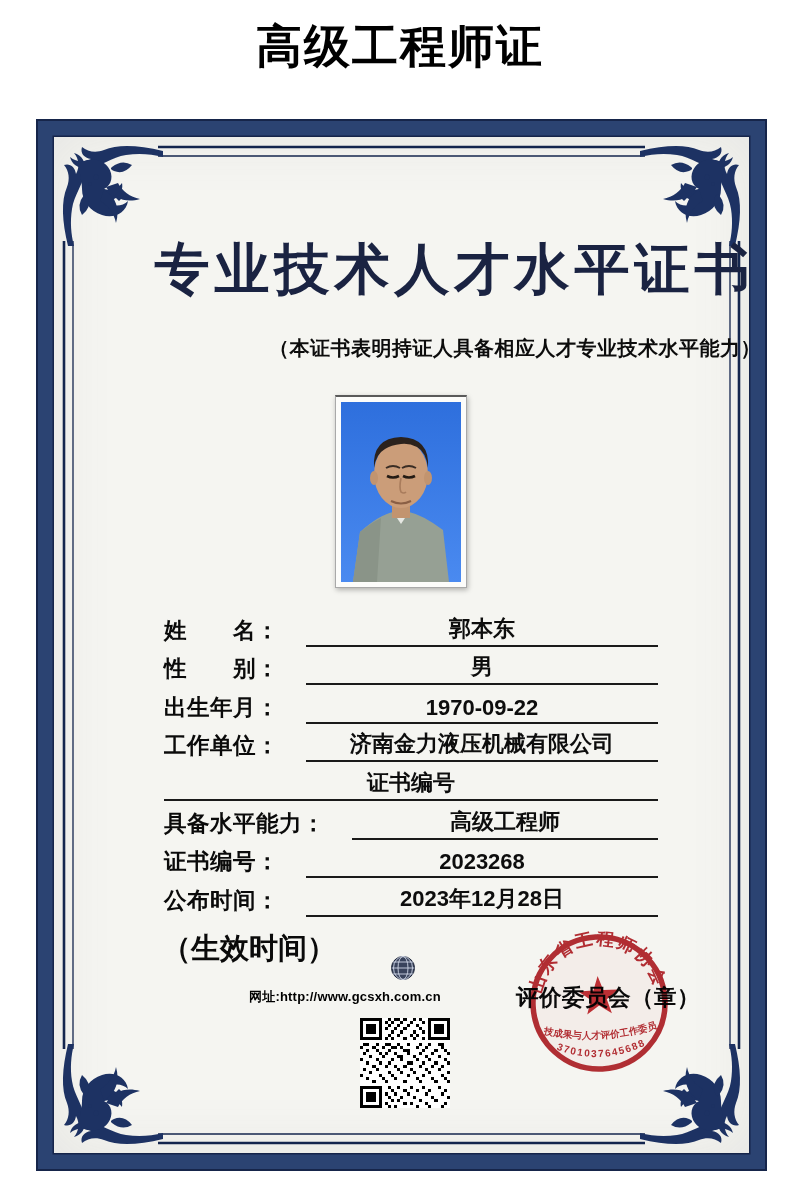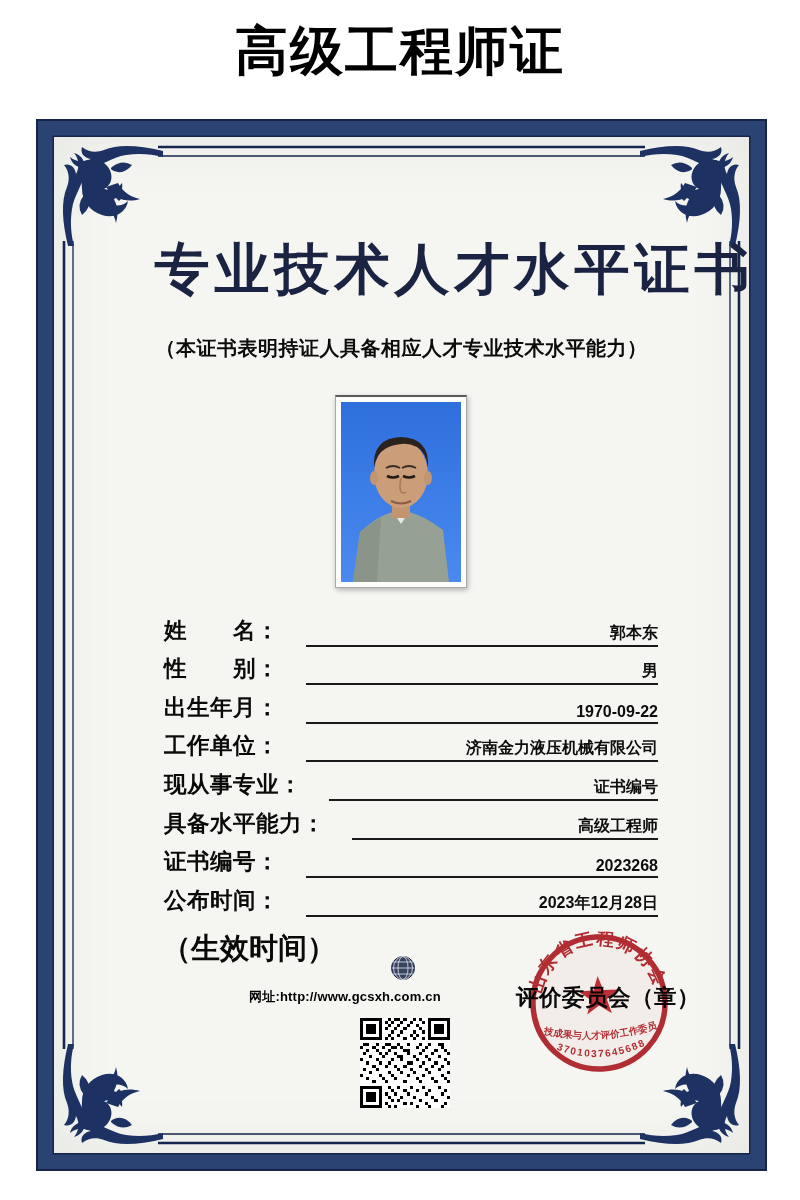--- a/index.html
+++ b/index.html
@@ -3,56 +3,56 @@
 <meta charset="utf-8">
 <style>
   html,body{margin:0;padding:0;}
   body{
     width:800px;height:1200px;position:relative;background:#ffffff;
     font-family:"Liberation Sans","DejaVu Sans",sans-serif;color:#111;
     overflow:hidden;
   }
   .page-title{
     position:absolute;top:16px;left:0;width:800px;text-align:center;
-    font-size:53px;font-weight:900;color:#000;letter-spacing:2px;margin:0;
+    font-size:46px;font-weight:900;color:#000;letter-spacing:2px;margin:0;
   }
   
   .cert{
     position:absolute;left:38px;top:121px;padding:16px;
     background:#2b4372;outline:2px solid #16254a;
   }
   .cert-inner{
     position:relative;width:695px;height:1016px;background:#f5f5f1;
     box-shadow:0 0 0 1.5px #16254a, inset 0 0 60px rgba(120,120,125,.12);
   }
   .ornament{position:absolute;left:0;top:0;}
   
   .main-title{
     position:absolute;top:96px;left:17px;width:695px;text-align:center;
     font-family:"Liberation Serif","DejaVu Serif",serif;
     font-size:55px;font-weight:900;color:#1a2342;letter-spacing:5px;white-space:nowrap;margin-left:36px;
   }
   .subtitle{
-    position:absolute;top:198px;left:0;width:695px;text-align:center;
-    font-size:20px;font-weight:700;color:#0c0c0c;letter-spacing:.5px;
+    position:absolute;top:198px;left:0;width:695px;text-align:right;
+    font-size:20px;font-weight:700;color:#0c0c0c;letter-spacing:.5px;padding-left:12px;
   }
   .photo-frame{
     position:absolute;left:281px;top:258px;width:120px;height:180px;
     background:#fcfcfa;padding:5px;border:1px solid #a9a9a9;border-top:2px solid #5a5a5a;
     box-shadow:1px 2px 5px rgba(0,0,0,.28);
   }
   .fields{position:absolute;left:110px;top:471px;width:494px;}
   .row{display:flex;align-items:flex-end;height:38.6px;gap:27px;}
   .row .lbl{
     font-size:22.5px;font-weight:700;color:#0a0a0a;white-space:pre;
     padding-bottom:1px;letter-spacing:.5px;
   }
   .row .line{
-    flex:1;border-bottom:2.5px solid #1a1a1a;text-align:right;
-    font-size:16px;font-weight:600;color:#0d0d0d;padding-bottom:1px;white-space:nowrap;
+    flex:1;border-bottom:2.5px solid #1a1a1a;text-align:center;
+    font-size:22px;font-weight:600;color:#0d0d0d;padding-bottom:1px;white-space:nowrap;
   }
   .note{
     position:absolute;left:108px;top:792px;font-size:29px;font-weight:700;color:#0a0a0a;
   }
   .globe{position:absolute;left:336px;top:818px;}
   .url{
     position:absolute;left:195px;top:851px;width:290px;text-align:left;
     font-size:13px;font-weight:700;color:#000;letter-spacing:.2px;white-space:nowrap;
   }
   .qr{position:absolute;left:306px;top:881px;}
@@ -136,21 +136,20 @@
       </div>
       <div class="row">
         <span class="lbl">出生年月：</span>
         <span class="line">1970-09-22</span>
       </div>
       <div class="row">
         <span class="lbl">工作单位：</span>
         <span class="line">济南金力液压机械有限公司</span>
       </div>
       <div class="row">
-        <span class="lbl">现从事专业：</span>
         <span class="line">证书编号</span>
       </div>
       <div class="row">
         <span class="lbl">具备水平能力：</span>
         <span class="line">高级工程师</span>
       </div>
       <div class="row">
         <span class="lbl">证书编号：</span>
         <span class="line">2023268</span>
       </div>

